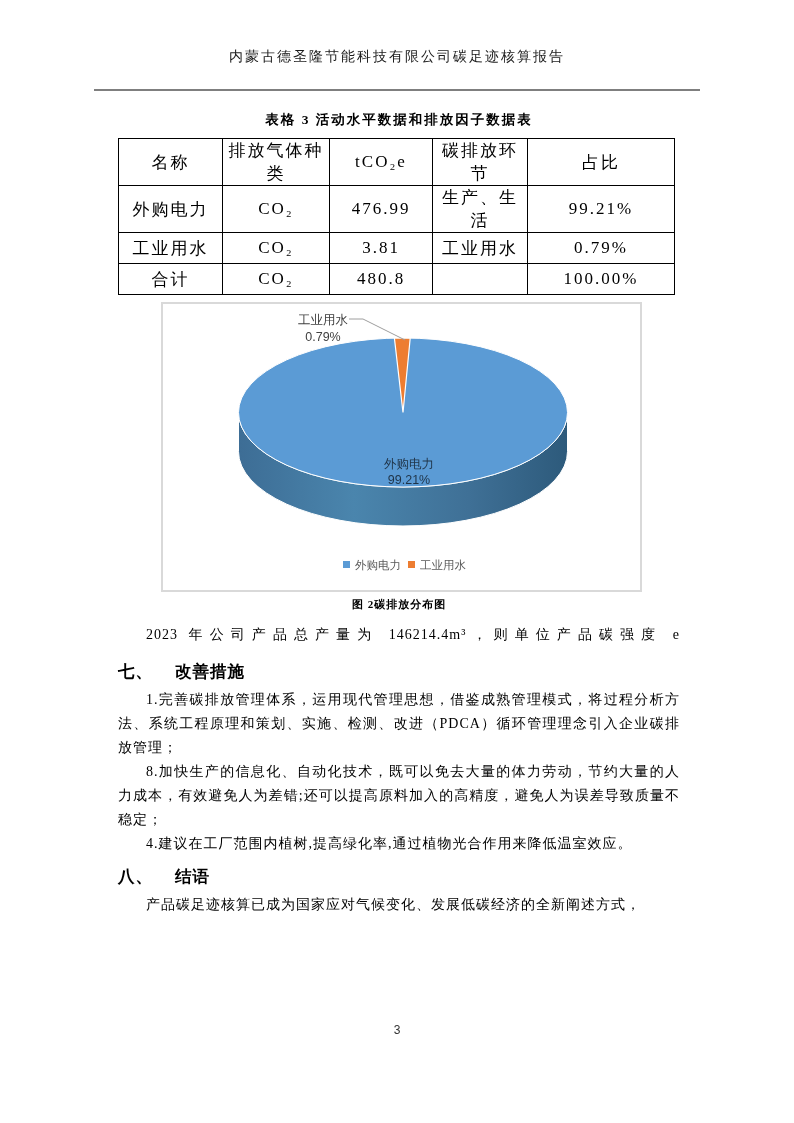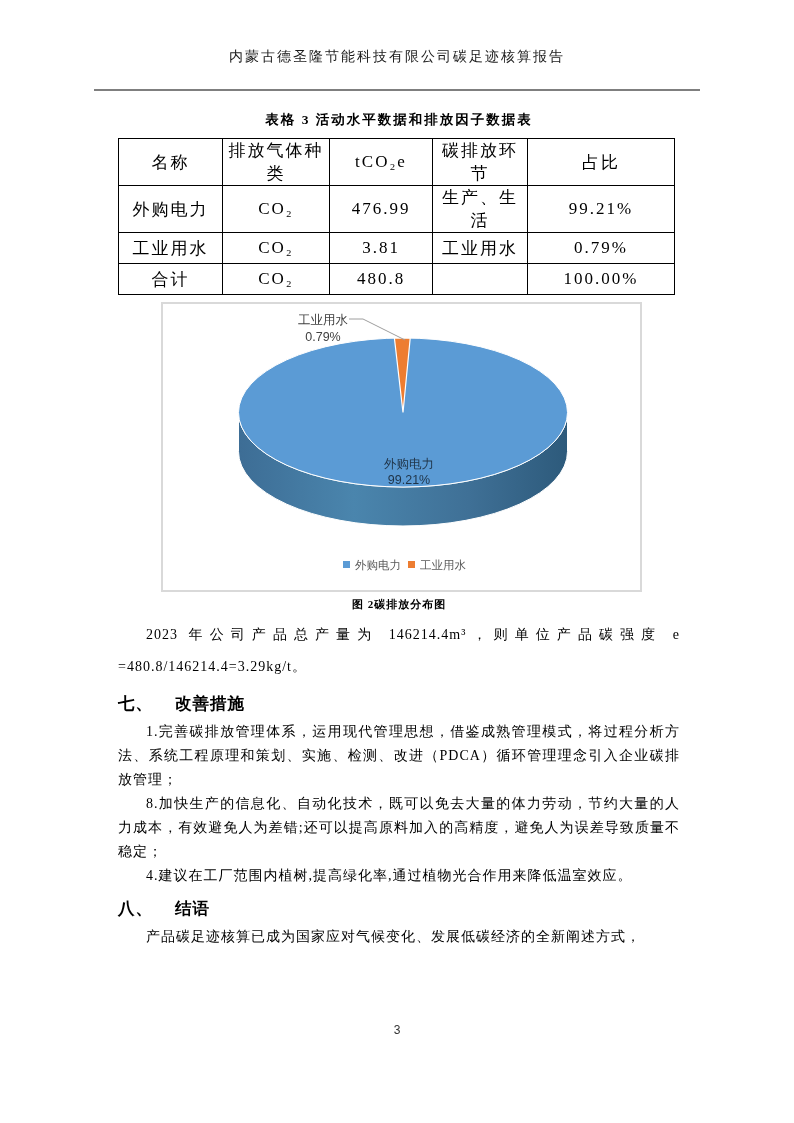--- a/index.html
+++ b/index.html
@@ -191,21 +191,20 @@
           <rect x="245" y="257" width="7" height="7" fill="#ED7D31"></rect>
           <text x="257" y="265" font-size="11.5" fill="#595959">工业用水</text>
         </g>
       </svg>
     </div>
 
     <div class="fig-caption">图 2碳排放分布图</div>
 
     <div class="intro">
       <div class="l1">2023 年公司产品总产量为 146214.4m³，则单位产品碳强度 e</div>
-      <div class="l2">=480.8/146214.4=3.29kg/t。</div>
     </div>
 
     <div class="sec-heading">
       <span>七、</span>
       <span>改善措施</span>
     </div>
 
     <p class="para">1.完善碳排放管理体系，运用现代管理思想，借鉴成熟管理模式，将过程分析方法、系统工程原理和策划、实施、检测、改进（PDCA）循环管理理念引入企业碳排放管理；</p>
     <p class="para">8.加快生产的信息化、自动化技术，既可以免去大量的体力劳动，节约大量的人力成本，有效避免人为差错;还可以提高原料加入的高精度，避免人为误差导致质量不稳定；</p>
     <p class="para">4.建议在工厂范围内植树,提高绿化率,通过植物光合作用来降低温室效应。</p>

